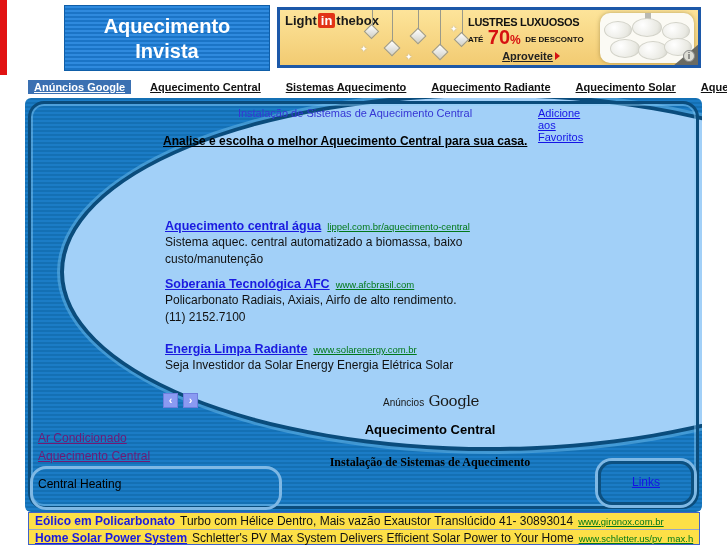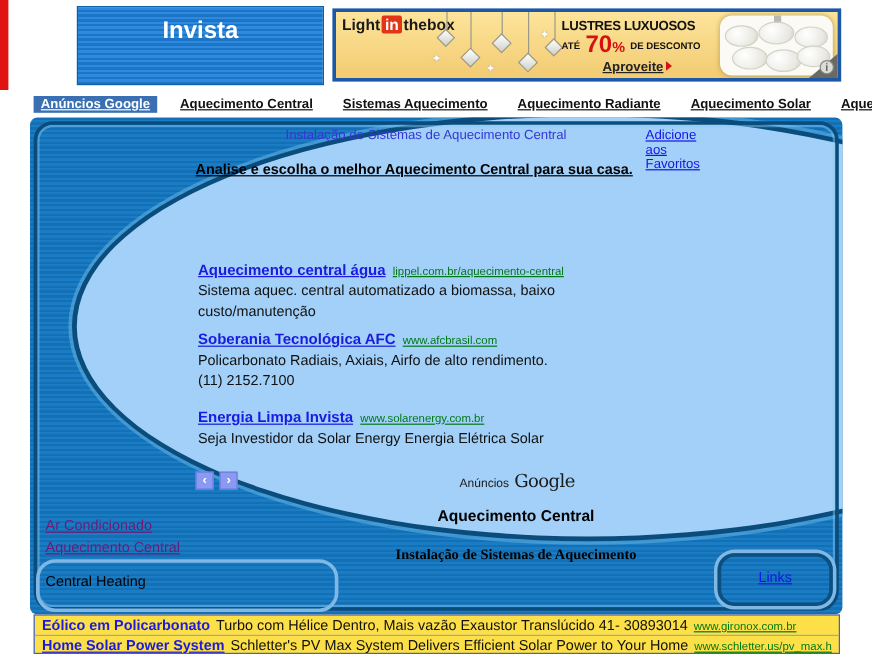--- a/index.html
+++ b/index.html
@@ -125,20 +125,21 @@
   .f-url { font-size:9.5px; color:#007818; text-decoration:underline; cursor:pointer; }
 </style>
 </head>
 <body>
 
 <div class="page">
 
   <div class="red-strip"></div>
 
   <div class="header-box">
+    <div class="t">Aquecimento</div>
     <div class="t">Invista</div>
   </div>
 
   <div class="banner">
     <div class="banner-logo">
       <span>Light</span><span class="inbox">in</span><span>thebox</span>
     </div>
 
     <div class="cube-line" style="left:92px;height:16px"></div>
     <div class="cube" style="left:86px;top:16px;width:11px;height:11px"></div>
@@ -213,21 +214,21 @@
     <div class="ad ad3">
       <div>
         <span class="ad-title">Soberania Tecnológica AFC</span><span class="ad-url">www.afcbrasil.com</span>
       </div>
       <div class="ad-line">Policarbonato Radiais, Axiais, Airfo de alto rendimento.</div>
       <div class="ad-line">(11) 2152.7100</div>
     </div>
 
     <div class="ad ad4">
       <div>
-        <span class="ad-title">Energia Limpa Invista</span><span class="ad-url">www.solarenergy.com.br</span>
+        <span class="ad-title">Energia Limpa Radiante</span><span class="ad-url">www.solarenergy.com.br</span>
       </div>
       <div class="ad-line">Seja Investidor da Solar Energy Energia Elétrica Solar</div>
     </div>
 
     <div class="pager">
       <div class="pager-btn">‹</div>
       <div class="pager-btn">›</div>
     </div>
 
     <div class="ads-attr">

